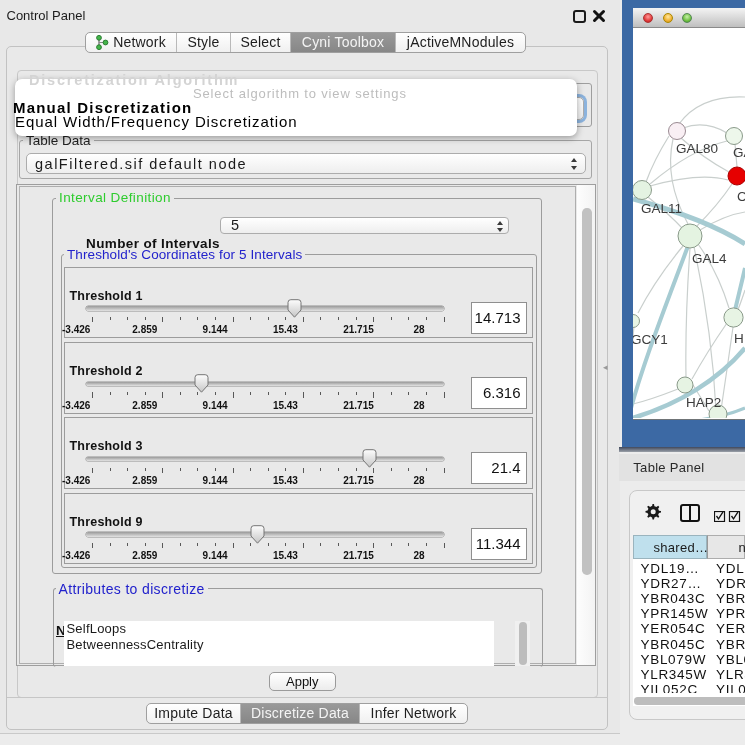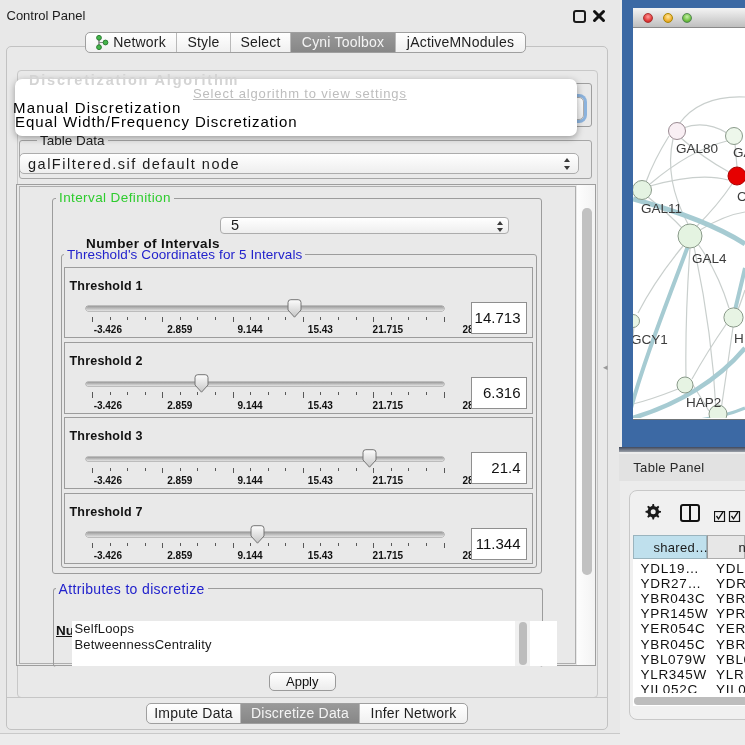--- a/index.html
+++ b/index.html
@@ -45,48 +45,48 @@
 .carr:after { bottom:0; border-top:4.5px solid #3a3a3a; }
 
 
 #spane { left:16px; top:184px; width:580px; height:482px; border:1px solid #9e9e9e; background:#e9e9e9; }
 #viewport { left:19px; top:186px; width:557px; height:478px; border:1px solid #aeaeae; border-left-color:#b5b5b5; background:#e9e9e9; }
 #vsb { left:577px; top:185px; width:18px; height:480px; background:linear-gradient(to right,#fdfdfd,#f3f3f3); }
 #vsbthumb { left:582px; top:208px; width:9.5px; height:367px; border-radius:4.75px; background:#c1c1c1; }
 
 
 .tpanel { position:absolute; left:63.5px; width:469px; height:71.5px; border:1px solid #9c9c9c; background:#e9e9e9; }
-.tpanel .tlab { position:absolute; left:5px; top:11px; font-size:12.5px; font-weight:bold; color:#111; letter-spacing:0.2px; }
+.tpanel .tlab { position:absolute; left:5px; top:21px; font-size:12.5px; font-weight:bold; color:#111; letter-spacing:0.2px; }
 .track { position:absolute; left:21.8px; top:38.5px; width:357.6px; height:4.7px; border-radius:2.5px;
   background:linear-gradient(#9a9a9a,#e3e3e3); box-shadow:0 0 0 0.5px #8f8f8f; }
 .ticks { position:absolute; left:27px; top:49.3px; width:353px; height:3.2px;
   background:repeating-linear-gradient(to right,#585858 0 1px,transparent 1px 17.575px); }
 .ticksM { position:absolute; left:27px; top:49.3px; width:353px; height:5.5px;
   background:repeating-linear-gradient(to right,#585858 0 1px,transparent 1px 70.3px); }
-.slab { position:absolute; top:56.5px; width:60px; margin-left:-30px; text-align:right; font-size:10px; font-weight:bold; color:#111; }
+.slab { position:absolute; top:56.5px; width:60px; margin-left:-30px; text-align:left; font-size:10px; font-weight:bold; color:#111; }
 .thumb { position:absolute; top:31px; margin-left:-7.5px; }
 .vbox { position:absolute; left:406.5px; top:34px; width:55.5px; height:32px; background:#fff;
   border:1px solid #8f8f8f; font-size:15px; color:#111; text-align:right; line-height:30px; padding-right:5px; }
 
 
-#attrlist { left:72px; top:620.5px; width:485px; height:45px; background:#ffffff; overflow:hidden; }
+#attrlist { left:64px; top:620.5px; width:430px; height:45px; background:#ffffff; overflow:hidden; }
 #attrlist div { font-size:13px; color:#1a1a1a; padding-left:2.5px; height:16.2px; line-height:16.2px; letter-spacing:0.2px; }
 #listtrack { left:514.5px; top:620.5px; width:15.5px; height:45px; background:#f0f0f0; }
 #listthumb { left:519px; top:622px; width:8px; height:43px; border-radius:4px; background:#bdbdbd; }
 
 
 #apply { left:269px; top:671.5px; width:66.5px; height:19.5px; border:1px solid #9a9a9a; border-radius:5px;
   background:linear-gradient(#ffffff,#ececec); font-size:13px; color:#111; text-align:center; line-height:17.5px; }
 
 
 #popup { left:15px; top:78.5px; width:562px; height:57px; background:#fff; border-radius:7px;
   box-shadow:0 2px 7px rgba(0,0,0,0.35); }
 #ghost { left:29px; top:72px; font-size:14.5px; font-weight:bold; color:#d4d4d4; letter-spacing:1.8px; }
-#pop1 { left:193px; top:85.5px; font-size:13px; color:#bdbdbd; letter-spacing:0.85px;text-decoration:underline; }
-#pop2 { left:13px; top:98.5px; font-size:15px; font-weight:normal; color:#000; letter-spacing:1.2px; }
+#pop1 { left:193px; top:85.5px; font-size:13px; color:#bdbdbd; letter-spacing:0.85px; }
+#pop2 { left:13px; top:98.5px; font-size:15px; font-weight:bold; color:#000; letter-spacing:1.2px; }
 #pop3 { left:15px; top:113px; font-size:15px; color:#000; letter-spacing:0.9px; }
 
 
 #netwin { left:622px; top:0; width:123px; height:447px; background:#3c69a4; }
 #netshadow { left:619px; top:446.5px; width:126px; height:5px; background:linear-gradient(#40485c,#9aa0a8); }
 #nettitle { left:633px; top:8px; width:112px; height:20px;
   background:linear-gradient(#f4f4f4,#bfbfbf); border-bottom:1px solid #8a8a8a; }
 .tl { position:absolute; top:12.5px; width:10px; height:10px; border-radius:50%; }
 #netcanvas { left:633px; top:28px; width:112px; height:391.5px; background:#ffffff; border-bottom:1.5px solid #6f7477; }
 
@@ -134,22 +134,22 @@
   <div style="width:54px;">Style</div>
   <div style="width:60px;">Select</div>
   <div style="width:105px;" class="sel">Cyni Toolbox</div>
   <div style="width:129px;">jActiveMNodules</div>
 </div>
 
 <div class="group" style="left:22px; top:83px; width:570px; height:44px;"></div>
 <div class="combo" style="left:30px; top:97px; width:554px; height:23px; box-shadow:0 0 0 3px rgba(100,155,215,0.7);"></div>
 
 <div class="group" style="left:19px; top:140px; width:573px; height:39px; border-color:#a6a6a6;"></div>
-<div class="glabel" style="left:23px; top:134px; color:#222;margin-left:14px;">Table Data</div>
-<div class="combo" style="left:19px; top:153px; width:559.5px; height:21px;">
+<div class="glabel" style="left:23px; top:134px; color:#222;">Table Data</div>
+<div class="combo" style="left:26px; top:153px; width:559.5px; height:21px;">
   <span class="ctext">galFiltered.sif default node</span>
   <span class="carr" style="right:6.3px; top:4px; height:12px;"></span>
 </div>
 
 <div class="abs" id="spane"></div>
 <div class="abs" id="viewport"></div>
 <div class="abs" id="vsb"></div>
 <div class="abs" id="vsbthumb"></div>
 
 <div class="group" style="left:52px; top:197.5px; width:490px; height:376.5px; border-color:#9c9c9c;"></div>
@@ -226,21 +226,21 @@
             <linearGradient id="g3" x1="0" y1="0" x2="0" y2="1">
         <stop offset="0" stop-color="#fdfdfd"></stop>
               <stop offset="1" stop-color="#c6c6c6"></stop>
             </linearGradient>
           </defs>
       <path d="M1,3.5 Q1,0.7 3.8,0.7 L11.2,0.7 Q14,0.7 14,3.5 L14,11 L7.5,18.2 L1,11 Z" fill="url(#g3)" stroke="#757575" stroke-width="1"></path>
     </svg></div>
     <div class="vbox">21.4</div>
     </div>
     <div class="tpanel" style="top:492.6px;">
-    <div class="tlab">Threshold 7</div>
+    <div class="tlab">Threshold 9</div>
     <div class="track"></div>
     <div class="ticks"></div>
       <div class="ticksM"></div>
       <span class="slab" style="left:27.5px;">-3.426</span>
       <span class="slab" style="left:97.8px;">2.859</span>
       <span class="slab" style="left:168.1px;">9.144</span>
       <span class="slab" style="left:238.4px;">15.43</span>
       <span class="slab" style="left:308.7px;">21.715</span>
       <span class="slab" style="left:379px;">28</span>
       <div class="thumb" style="left:192.7px;">

